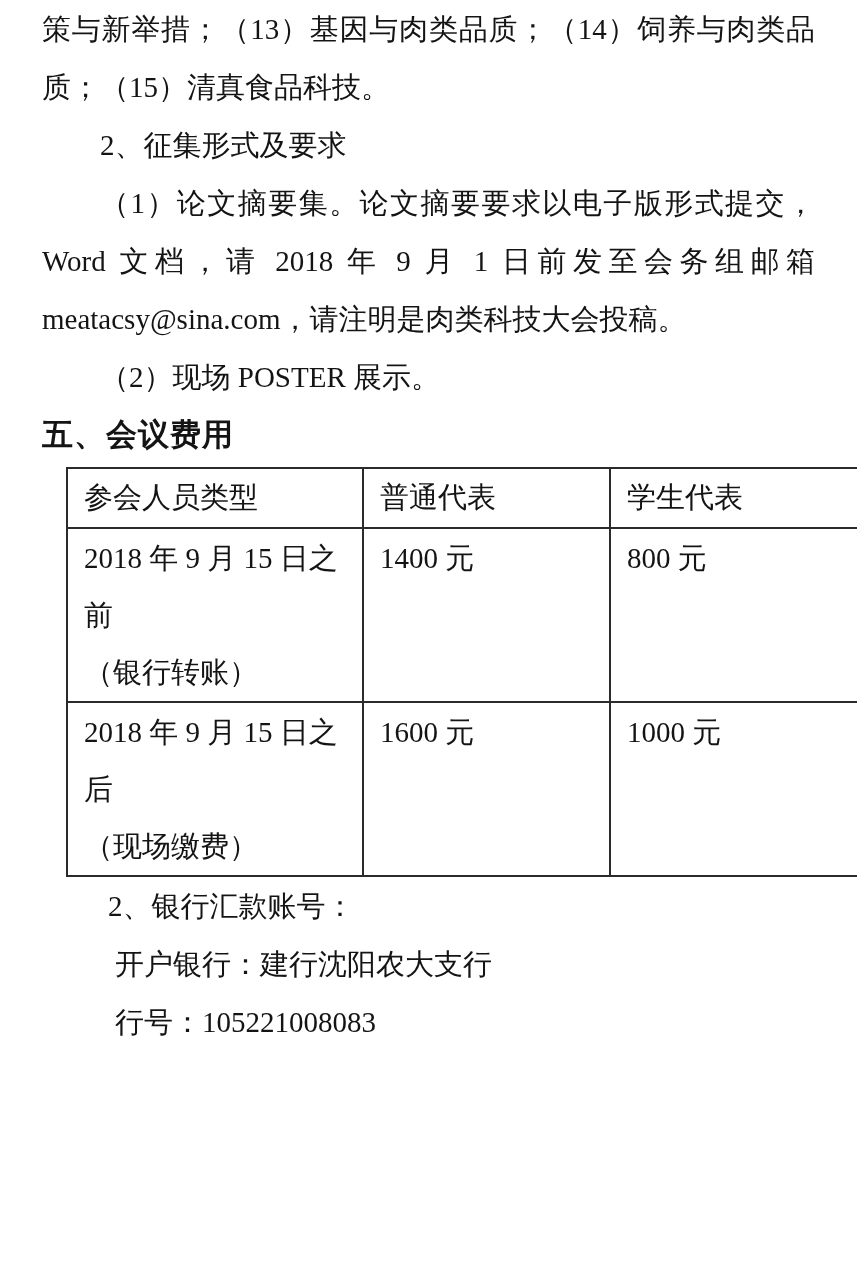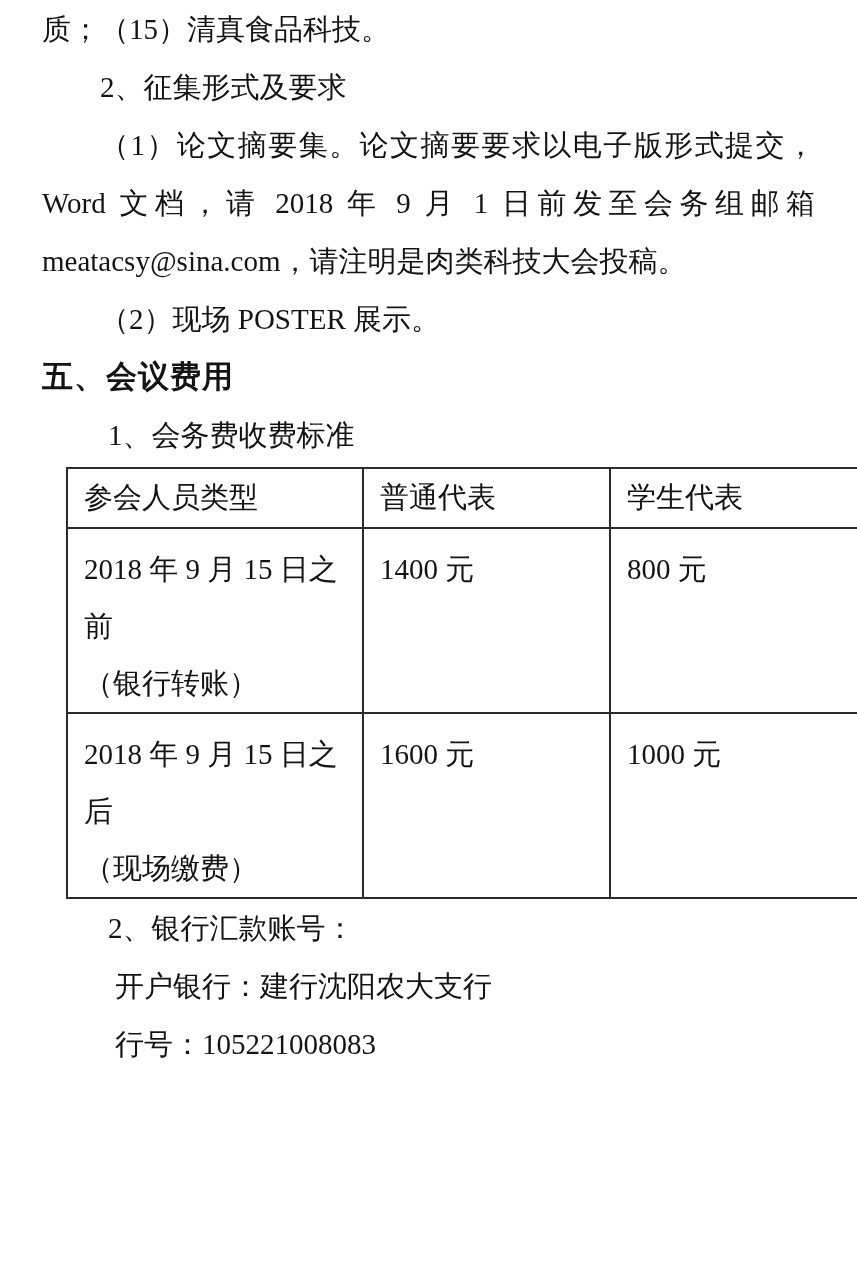--- a/index.html
+++ b/index.html
@@ -55,45 +55,45 @@
     padding: 0 0 0 16px;
     line-height: 57px;
   }
   table.fees tr.header-row td {
     height: 58px;
     vertical-align: middle;
     line-height: normal;
   }
   table.fees tr.data-row td {
     height: 115px;
-    padding-top: 12px;
+    padding-top: 1px;
   }
   .col-type    { width: 278px; margin-top: 20px; }
   .col-regular { width: 229px; margin-top: 11px; }
   .col-student { width: 249px; }
   .cell-line2 { display: block; }
 </style>
 </head>
 <body>
 
 <div class="page">
 
+  <div class="line justify">策与新举措；（13）基因与肉类品质；（14）饲养与肉类品</div>
   <div class="line">质；（15）清真食品科技。</div>
 
   <div class="line indent-para">2、征集形式及要求</div>
 
   <div class="line justify indent-para">（1）论文摘要集。论文摘要要求以电子版形式提交，</div>
   <div class="line justify">Word 文档，请 2018 年 9 月 1 日前发至会务组邮箱</div>
   <div class="line">meatacsy@sina.com，请注明是肉类科技大会投稿。</div>
 
   <div class="line indent-para">（2）现场 POSTER 展示。</div>
 
   <div class="line section-heading">五、会议费用</div>
 
-  <div class="line indent-num">1、会务费收费标准</div>
 
   <table class="fees">
     <tbody>
       <tr class="header-row">
         <td class="col-type">参会人员类型</td>
         <td class="col-regular">普通代表</td>
         <td class="col-student">学生代表</td>
       </tr>
       <tr class="data-row">
         <td>

